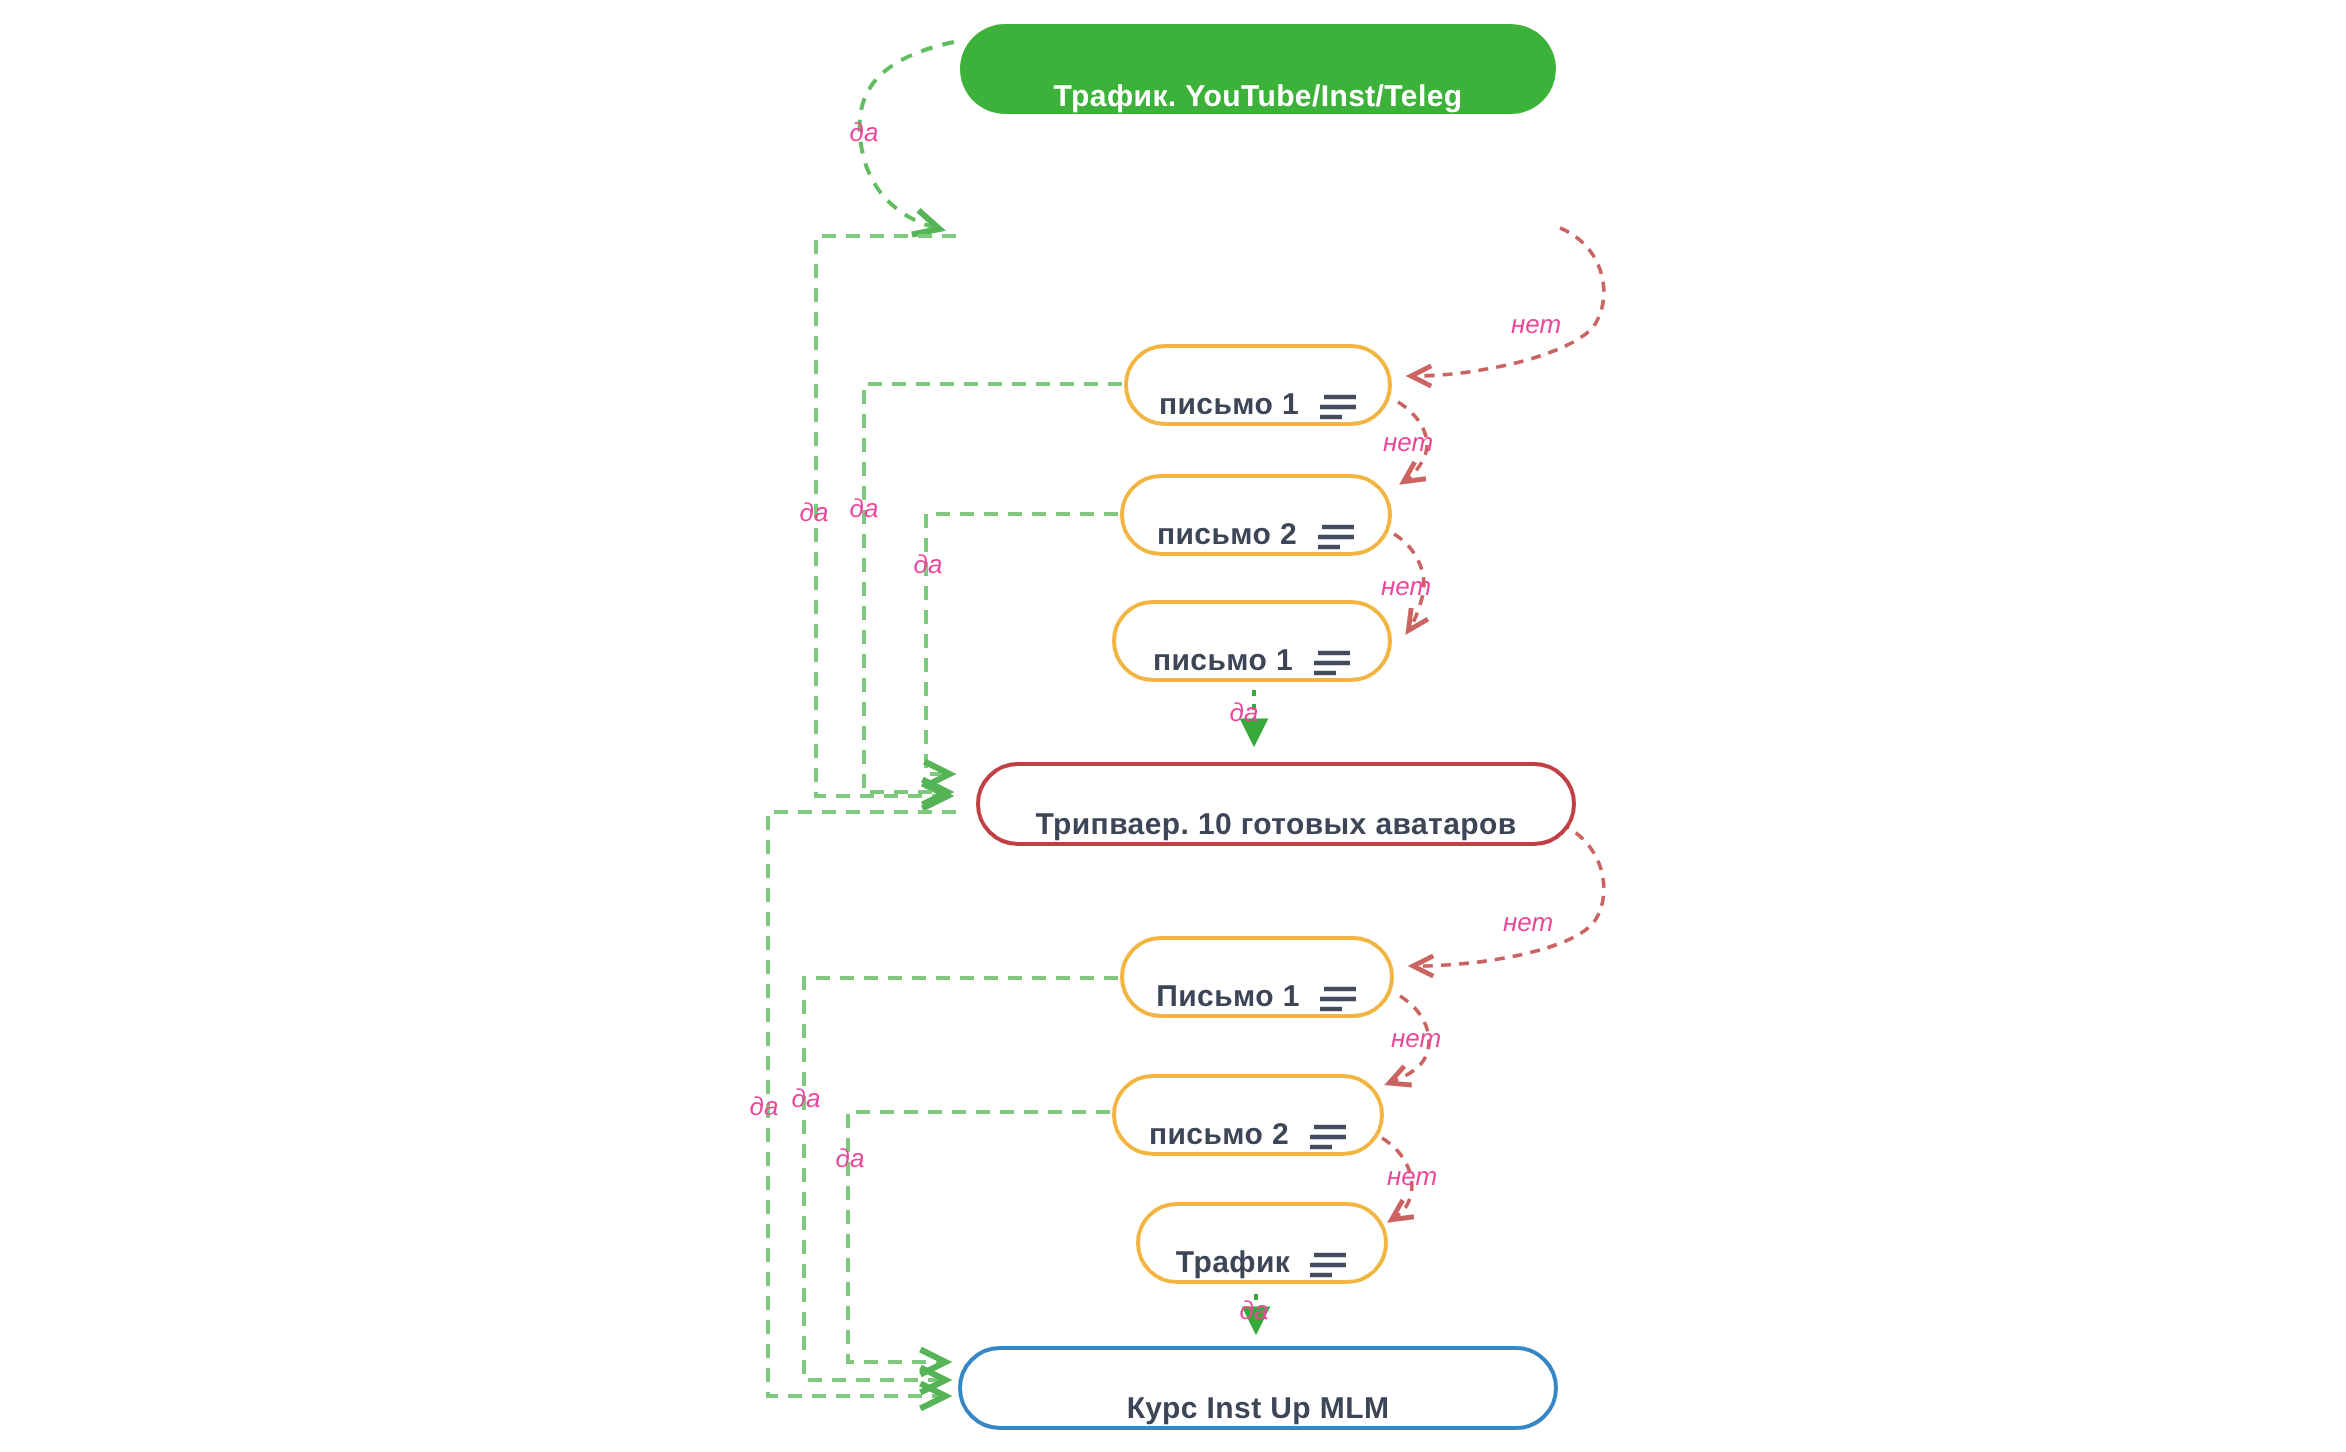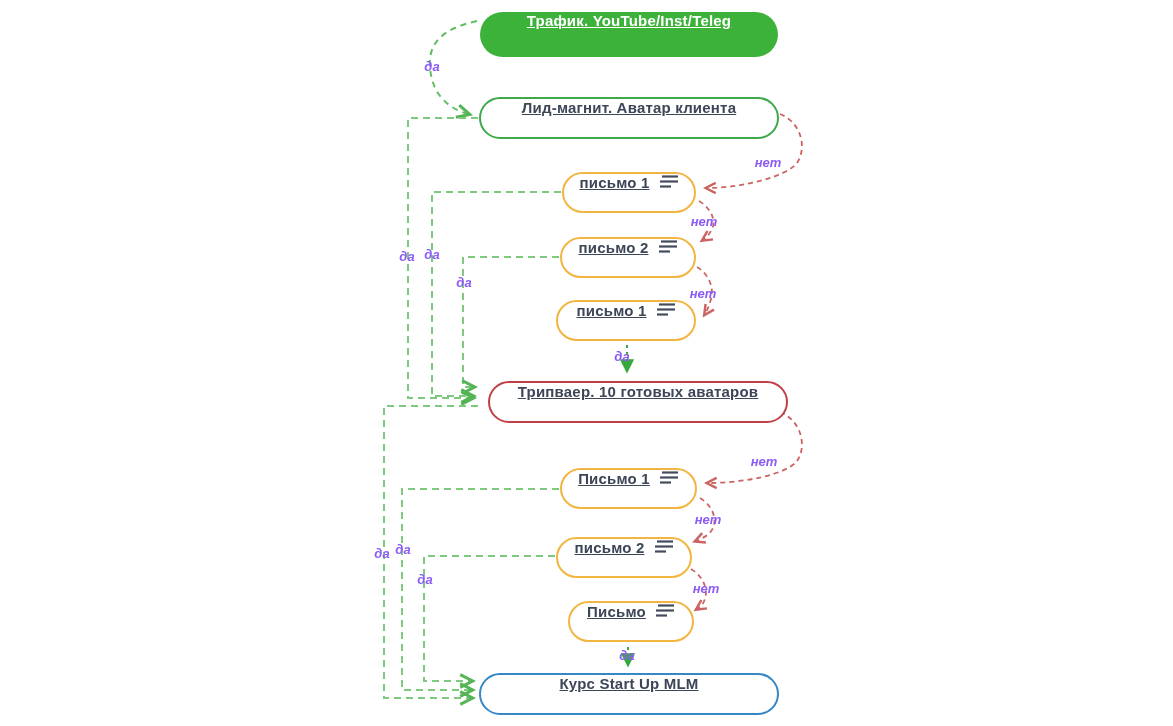--- a/index.html
+++ b/index.html
@@ -1,32 +1,32 @@
 <!DOCTYPE html>
 <html><head>
 <meta charset="utf-8">
 <style>
   html,body{margin:0;padding:0;background:#ffffff;}
   body{width:1173px;height:726px;font-family:"Liberation Sans","DejaVu Sans",sans-serif;}
   .canvas{position:relative;width:1173px;height:726px;background:#ffffff;overflow:hidden;}
   svg.wires{position:absolute;left:0;top:0;width:1173px;height:726px;}
   .node{
-    position:absolute;display:flex;align-items:flex-start;justify-content:center;gap:9px;
+    position:absolute;display:flex;align-items:flex-end;justify-content:center;gap:9px;
     background:#ffffff;border-radius:24px;box-sizing:border-box;
-    font-weight:700;font-size:15px;letter-spacing:.2px;color:#3d4657;text-decoration:underline;
+    font-weight:700;font-size:15px;letter-spacing:.2px;color:#3d4657;
   }
   .node span{white-space:nowrap;}
   .n-filled{background:#3db23a;color:#ffffff;border:none;}
   .n-green{border:2.5px solid #3fa84a;}
   .n-yellow{border:2.5px solid #f3b541;}
   .n-red{border:2.5px solid #c04046;}
   .n-blue{border:2.5px solid #3787c5;}
   .elabel{
     position:absolute;transform:translate(-50%,-50%);
-    font-size:13px;font-style:italic;font-weight:700;color:#8b5cf6;white-space:nowrap;
+    font-size:13px;font-style:italic;font-weight:400;color:#ec4899;white-space:nowrap;
   }
   .lines-icon{flex:0 0 auto;display:block;}
 </style>
 </head>
 <body>
 
 <div class="canvas">
 
   <svg class="wires" viewBox="0 0 1173 726">
     <defs>
@@ -56,23 +56,20 @@
     <path d="M 697 267 C 710 275 714 289 711 299 C 709 306 707 311 705 314" fill="none" stroke="#ca6361" stroke-width="1.8" stroke-dasharray="5 4" marker-end="url(#openRed)"></path>
     <path d="M 780 412 C 802 421 807 447 797 461 C 786 475 742 483 708 483" fill="none" stroke="#ca6361" stroke-width="1.8" stroke-dasharray="5 4" marker-end="url(#openRed)"></path>
     <path d="M 700 498 C 713 506 717 519 713 528 C 710 535 701 539 696 541" fill="none" stroke="#ca6361" stroke-width="1.8" stroke-dasharray="5 4" marker-end="url(#openRed)"></path>
     <path d="M 691 569 C 704 577 708 590 705 599 C 703 605 700 607 697 609" fill="none" stroke="#ca6361" stroke-width="1.8" stroke-dasharray="5 4" marker-end="url(#openRed)"></path>
   </svg>
 
   <div class="node n-filled" style="left:480px;top:12px;width:298px;height:45px">
     <span>Трафик. YouTube/Inst/Teleg</span>
   </div>
 
-  <div class="node n-green" style="left:479px;top:97px;width:300px;height:42px">
-    <span>Лид-магнит. Аватар клиента</span>
-  </div>
 
   <div class="node n-yellow" style="left:562px;top:172px;width:134px;height:41px">
     <span>письмо 1</span>
     <svg class="lines-icon" width="20" height="15" viewBox="0 0 20 15">
       <line x1="3" y1="2.5" x2="19" y2="2.5" stroke="#434b5c" stroke-width="2.2"></line>
       <line x1="1" y1="7.5" x2="19" y2="7.5" stroke="#434b5c" stroke-width="2.2"></line>
       <line x1="1" y1="12.5" x2="12" y2="12.5" stroke="#434b5c" stroke-width="2.2"></line>
     </svg>
   </div>
 
@@ -110,30 +107,30 @@
   <div class="node n-yellow" style="left:556px;top:537px;width:136px;height:41px">
     <span>письмо 2</span>
     <svg class="lines-icon" width="20" height="15" viewBox="0 0 20 15">
       <line x1="3" y1="2.5" x2="19" y2="2.5" stroke="#434b5c" stroke-width="2.2"></line>
       <line x1="1" y1="7.5" x2="19" y2="7.5" stroke="#434b5c" stroke-width="2.2"></line>
       <line x1="1" y1="12.5" x2="12" y2="12.5" stroke="#434b5c" stroke-width="2.2"></line>
     </svg>
   </div>
 
   <div class="node n-yellow" style="left:568px;top:601px;width:126px;height:41px">
-    <span>Письмо</span>
+    <span>Трафик</span>
     <svg class="lines-icon" width="20" height="15" viewBox="0 0 20 15">
       <line x1="3" y1="2.5" x2="19" y2="2.5" stroke="#434b5c" stroke-width="2.2"></line>
       <line x1="1" y1="7.5" x2="19" y2="7.5" stroke="#434b5c" stroke-width="2.2"></line>
       <line x1="1" y1="12.5" x2="12" y2="12.5" stroke="#434b5c" stroke-width="2.2"></line>
     </svg>
   </div>
 
   <div class="node n-blue" style="left:479px;top:673px;width:300px;height:42px">
-    <span>Курс Start Up MLM</span>
+    <span>Курс Inst Up MLM</span>
   </div>
 
   <span class="elabel" style="left:432px;top:66px">да</span>
   <span class="elabel" style="left:407px;top:256px">да</span>
   <span class="elabel" style="left:432px;top:254px">да</span>
   <span class="elabel" style="left:464px;top:282px">да</span>
   <span class="elabel" style="left:622px;top:356px">да</span>
   <span class="elabel" style="left:382px;top:553px">да</span>
   <span class="elabel" style="left:403px;top:549px">да</span>
   <span class="elabel" style="left:425px;top:579px">да</span>

